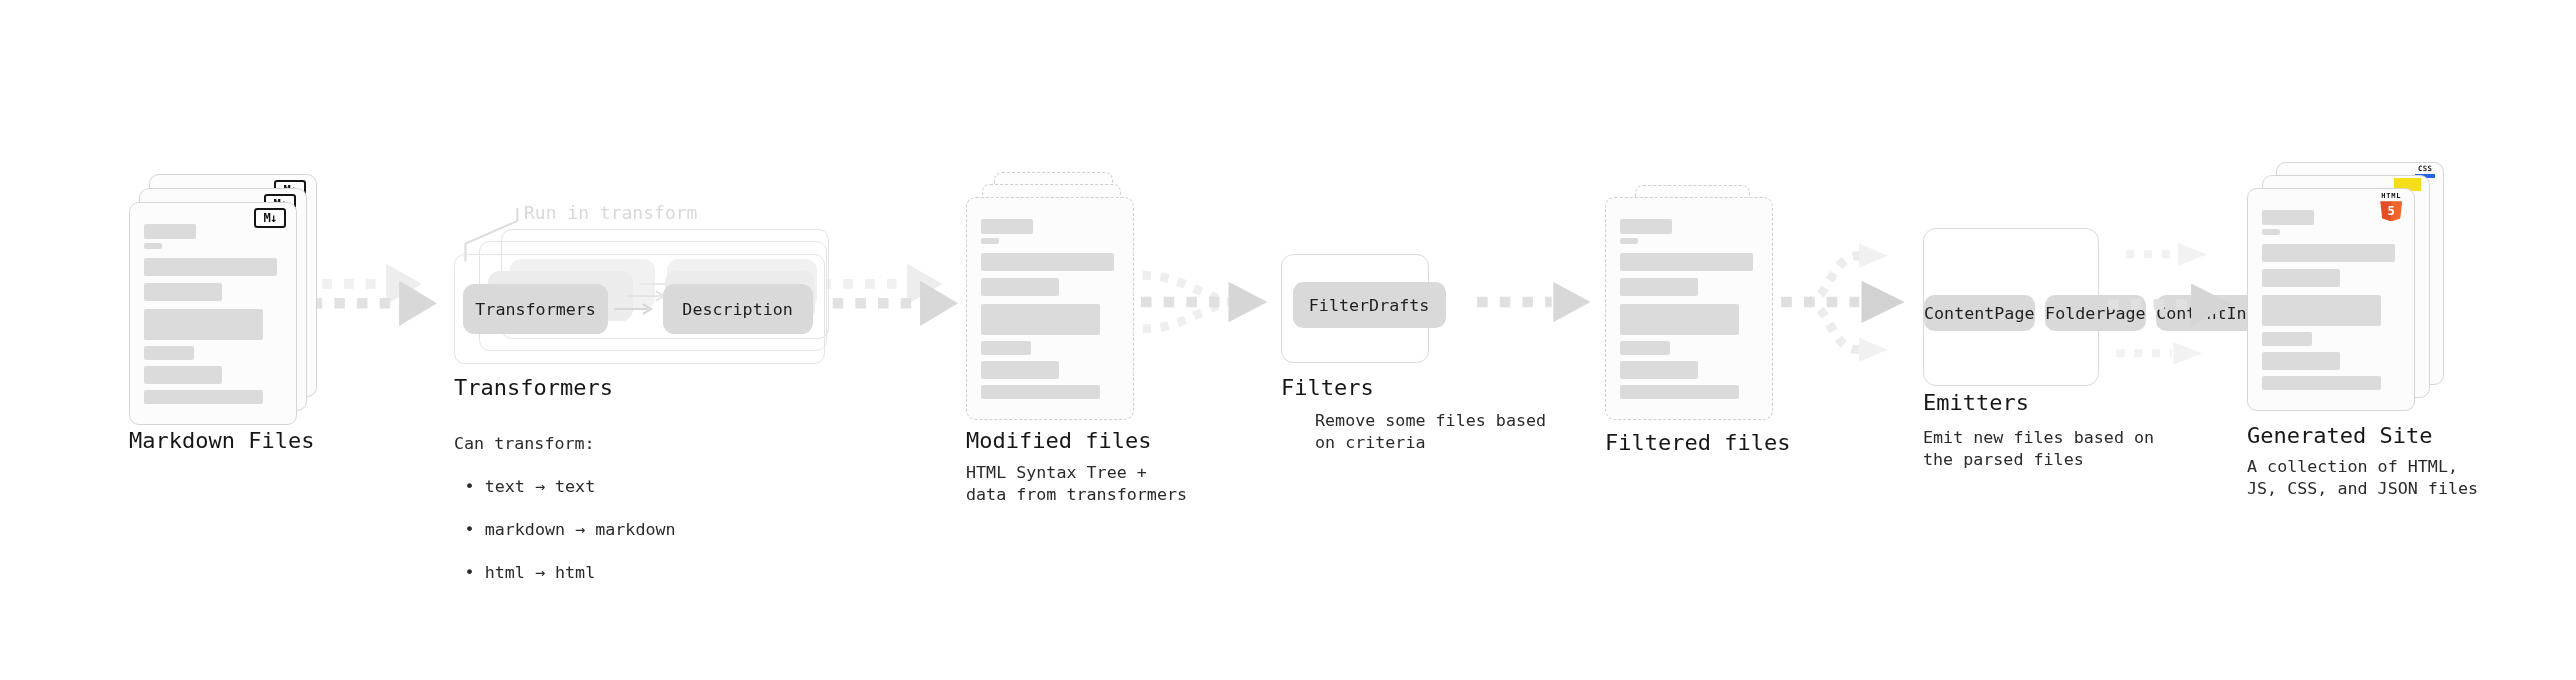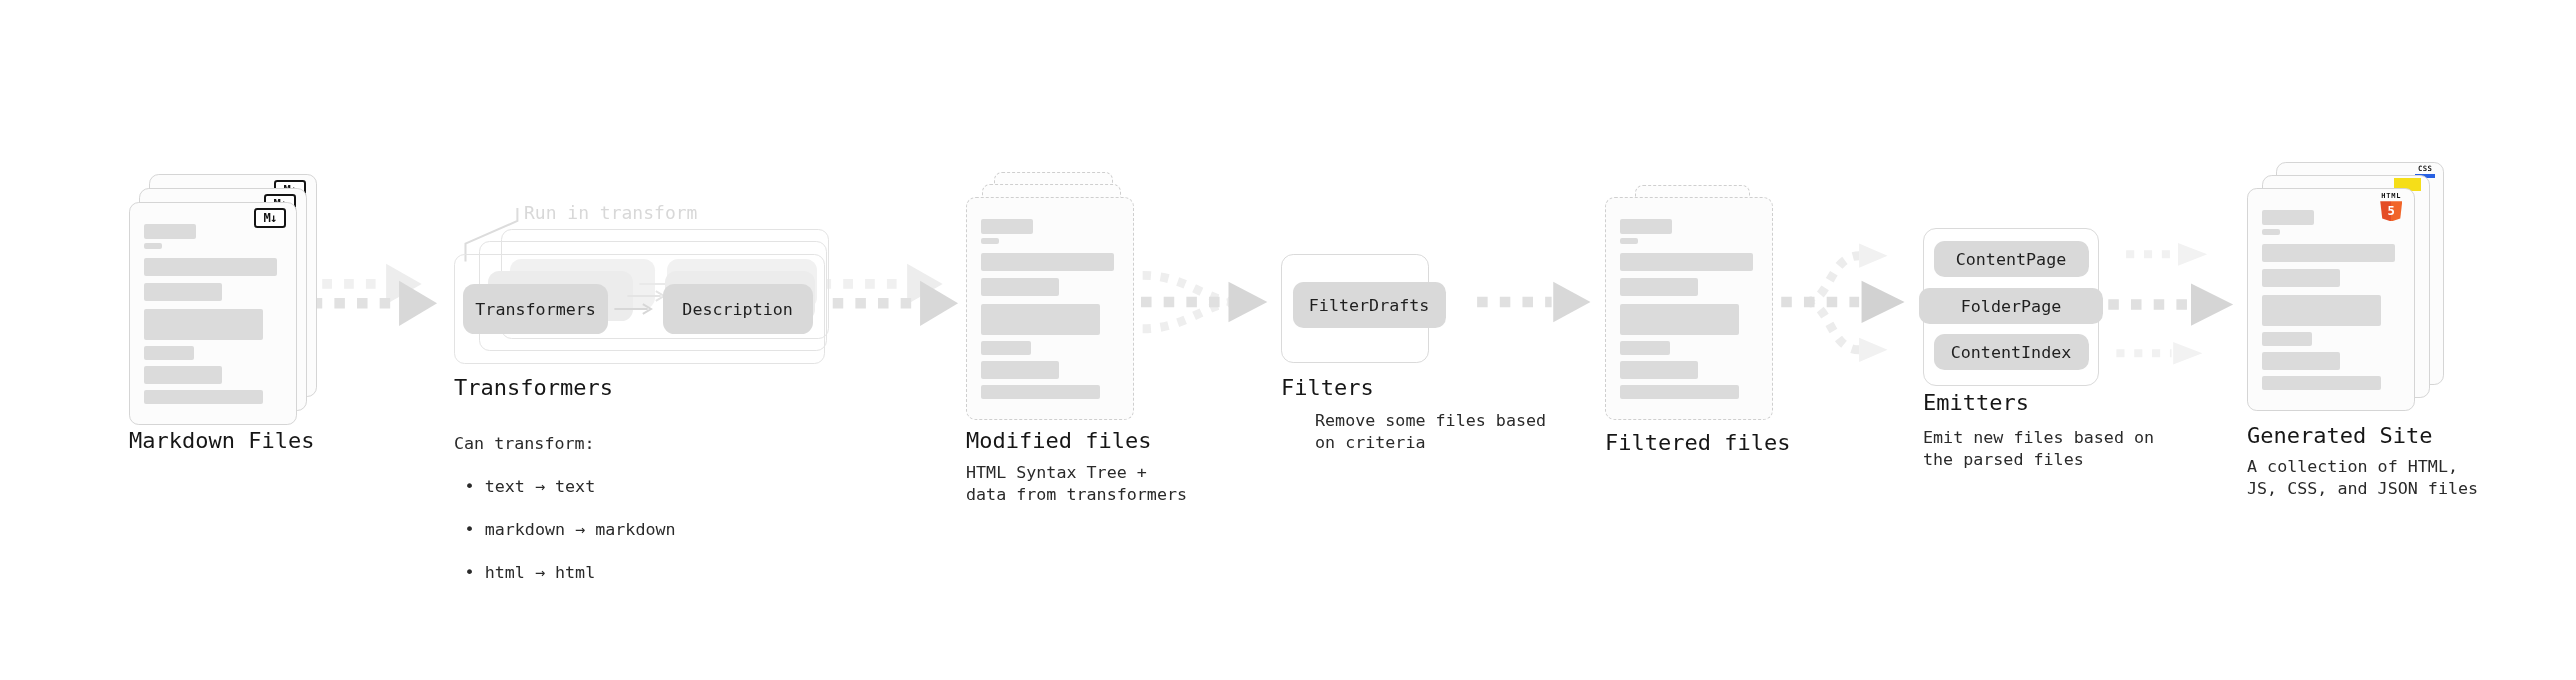--- a/index.html
+++ b/index.html
@@ -211,21 +211,21 @@
   <svg class="arr" style="left:1778px;top:237px" width="142" height="138" viewBox="0 0 175 170">
     <path d="M34,80 C64,80 64,23 100,23" fill="none" stroke="#ececec" stroke-width="11" stroke-dasharray="10 11"></path>
     <path d="M34,80 C64,80 64,139 100,139" fill="none" stroke="#ececec" stroke-width="11" stroke-dasharray="10 11"></path>
     <line x1="4" y1="80" x2="100" y2="80" stroke="#dfdfdf" stroke-width="13" stroke-dasharray="13 15"></line>
     <polygon points="100,8 135,23 100,38" fill="#f1f1f1"></polygon>
     <polygon points="103,54 156,80 103,106" fill="#d2d2d2"></polygon>
     <polygon points="100,124 135,139 100,154" fill="#f1f1f1"></polygon>
   </svg>
 
   <div>
-    <div class="box-container" style="left:1923px;top:228px;width:176px;height:158px;border-radius:13px;display:flex;flex-direction:column;align-items:center;gap:10.6px;padding-top:12.2px">
+    <div class="box-container" style="left:1923px;top:228px;width:176px;height:158px;border-radius:13px;display:flex;flex-direction:row;align-items:center;gap:10.6px;padding-top:12.2px">
       <div class="gray-box" style="width:155px;height:36px">ContentPage</div>
       <div class="gray-box" style="width:184px;height:36px">FolderPage</div>
       <div class="gray-box" style="width:155px;height:36px">ContentIndex</div>
     </div>
     <div class="title" style="left:1923px;top:390px">Emitters</div>
     <div class="desc" style="left:1923px;top:427px">Emit new files based on
 the parsed files</div>
   </div>
 
   <svg class="arr" style="left:2105px;top:234px" width="142" height="146" viewBox="0 0 175 180">

